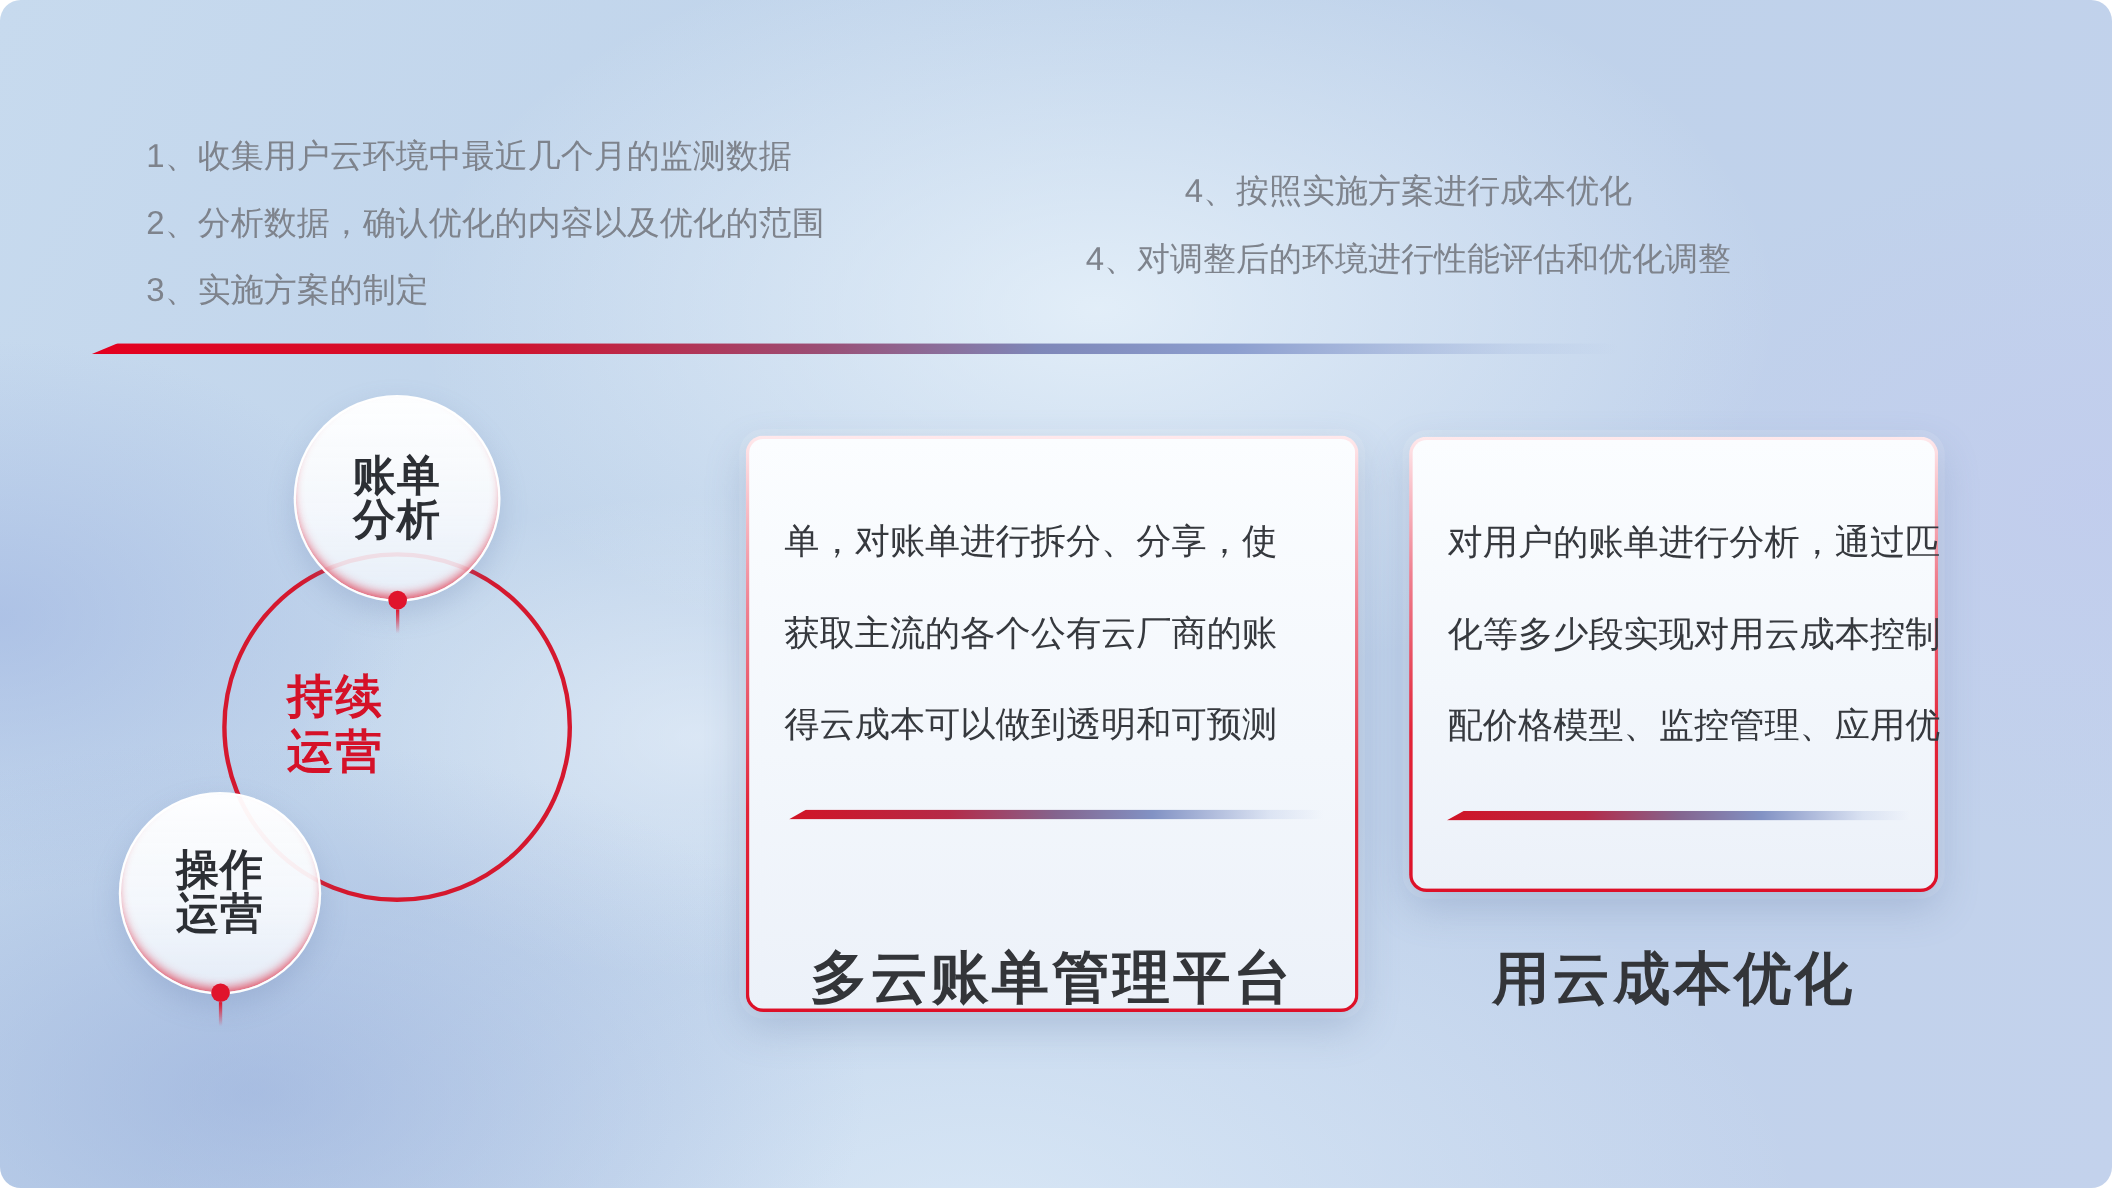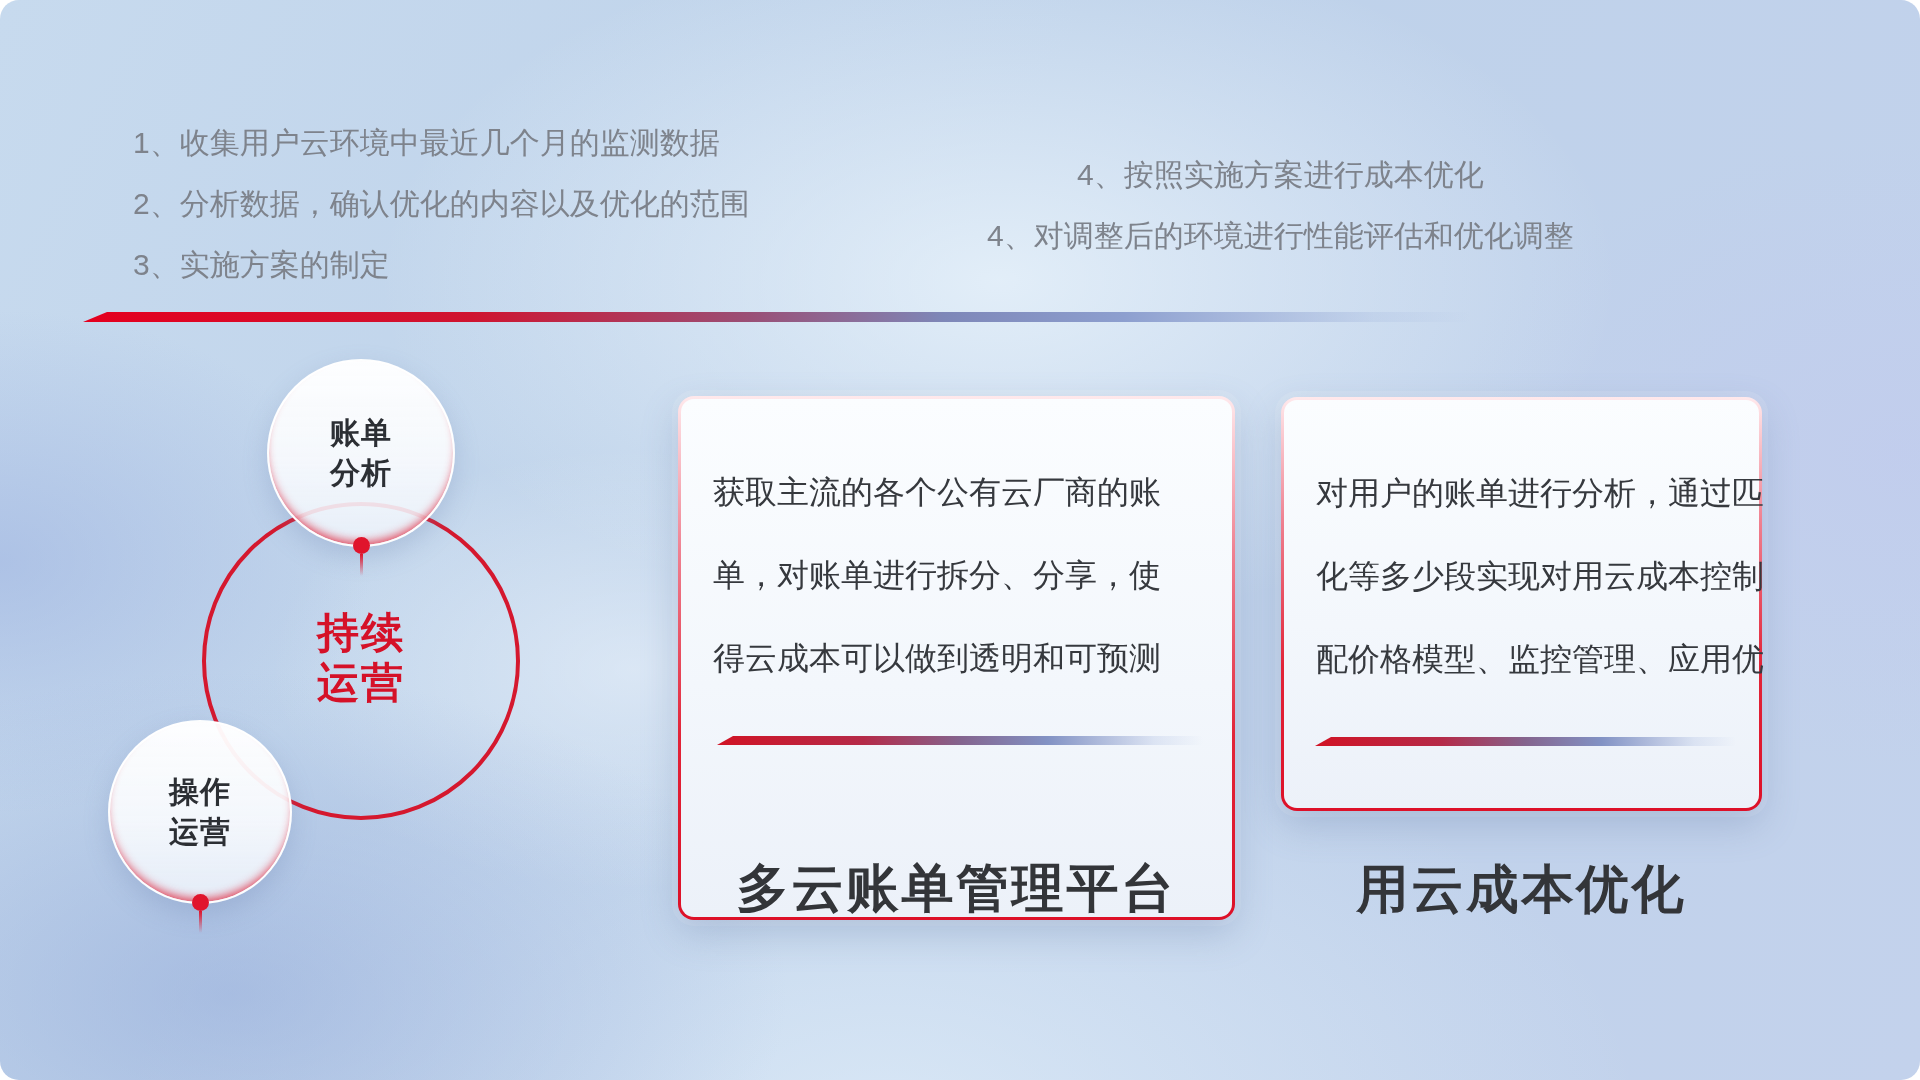--- a/index.html
+++ b/index.html
@@ -32,34 +32,34 @@
     clip-path:polygon(24px 0,100% 0,100% 100%,0 100%);
   }
 
   
   .ring{
     position:absolute;left:202px;top:502px;width:318px;height:318px;
     border:4px solid #d5182e;border-radius:50%;box-sizing:border-box;z-index:1;
   }
   .center-label{
     position:absolute;left:261px;top:608px;width:200px;z-index:1;
-    text-align:center;font-size:42px;line-height:50px;font-weight:800;color:#d51128;letter-spacing:2px;
+    font-size:42px;line-height:50px;font-weight:800;color:#d51128;letter-spacing:2px;
   }
   .center-label span{display:block;}
   .node{
     position:absolute;border-radius:50%;z-index:2;box-sizing:border-box;
     background:linear-gradient(180deg,rgba(255,255,255,.97) 0%,rgba(248,250,253,.93) 55%,rgba(236,242,250,.86) 100%);
     border:2px solid rgba(255,255,255,.9);
     box-shadow:inset 0 -7px 10px -4px rgba(225,25,48,.8), 0 10px 24px rgba(110,132,175,.28);
     display:flex;align-items:center;justify-content:center;
   }
   .node-top{left:267px;top:359px;width:188px;height:188px;}
   .node-left{left:108px;top:720px;width:184px;height:184px;}
   .node-right{left:431px;top:720px;width:184px;height:184px;}
-  .node-label{text-align:center;font-size:30px;line-height:40px;font-weight:600;color:#2c2f34;letter-spacing:1px;}
+  .node-label{text-align:center;font-size:39px;line-height:40px;font-weight:600;color:#2c2f34;letter-spacing:1px;}
   .node-label span{display:block;}
   .dot{
     position:absolute;left:50%;bottom:-9px;width:17px;height:17px;margin-left:-8.5px;
     background:#e0142c;border-radius:50%;
   }
   .needle{
     position:absolute;left:50%;bottom:-31px;width:3px;height:22px;margin-left:-1.5px;
     background:linear-gradient(180deg,#e0142c 0%,rgba(224,20,44,0) 100%);
   }
 
@@ -125,22 +125,22 @@
       <span>操作</span>
       <span>运营</span>
     </div>
     <div class="dot"></div>
     <div class="needle"></div>
   </div>
 
 
   <div class="card card-mid">
     <div class="card-body">
+      <div>单，对账单进行拆分、分享，使</div>
       <div>获取主流的各个公有云厂商的账</div>
-      <div>单，对账单进行拆分、分享，使</div>
       <div>得云成本可以做到透明和可预测</div>
     </div>
     <div class="card-divider"></div>
     <div class="card-title">多云账单管理平台</div>
   </div>
 
   <div class="card card-right">
     <div class="card-body">
       <div>对用户的账单进行分析，通过匹</div>
       <div>化等多少段实现对用云成本控制</div>

